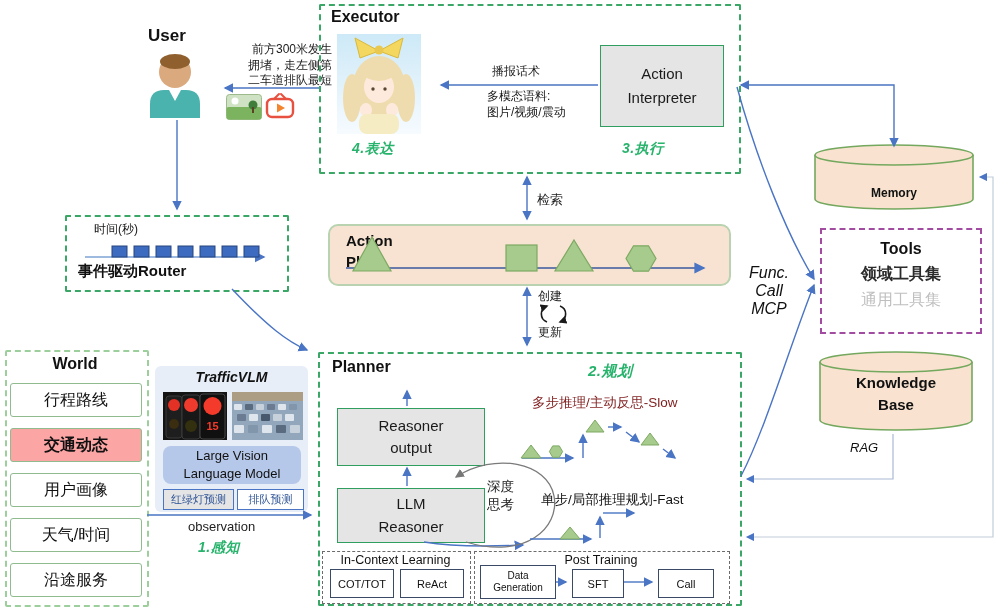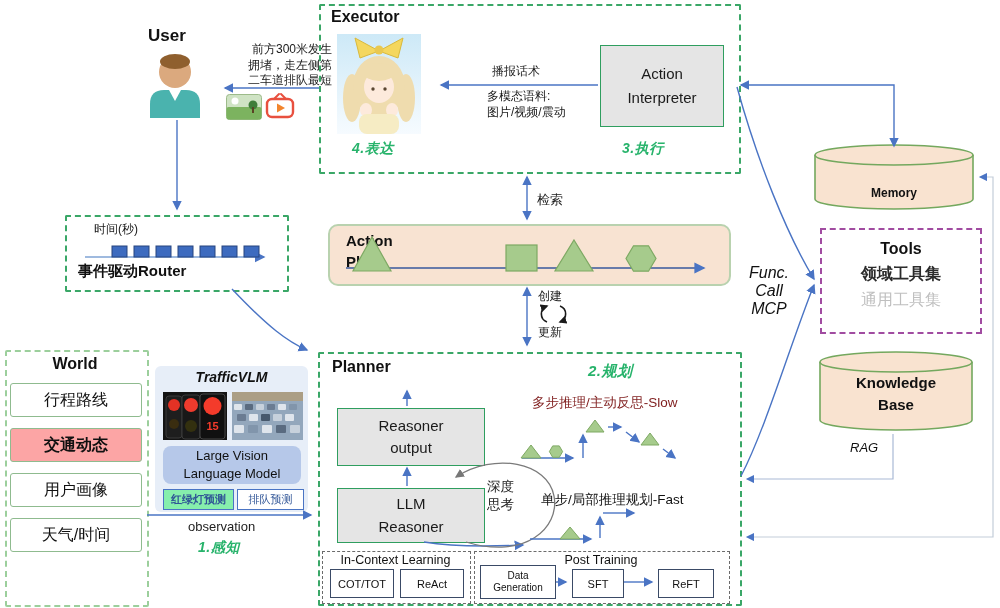--- a/index.html
+++ b/index.html
@@ -129,20 +129,21 @@
   <div class="abs dash-g" style="left:65px;top:215px;width:220px;height:73px;"></div>
   <div class="abs small" style="left:78px;top:222px;padding-left:16px;">时间(秒)</div>
   <div class="abs title" style="left:78px;top:262px;">事件驱动Router</div>
 
   <div class="abs dash-g-lt" style="left:5px;top:350px;width:140px;height:253px;background:#fff;"></div>
   <div class="abs title" style="left:5px;top:355px;width:140px;text-align:center;font-size:16px;">World</div>
   <div class="abs worlditem" style="left:10px;top:383px;width:130px;height:32px;">行程路线</div>
   <div class="abs worlditem hl" style="left:10px;top:428px;width:130px;height:32px;">交通动态</div>
   <div class="abs worlditem" style="left:10px;top:473px;width:130px;height:32px;">用户画像</div>
   <div class="abs worlditem" style="left:10px;top:518px;width:130px;height:32px;">天气/时间</div>
+  <div class="abs worlditem" style="left:10px;top:563px;width:130px;height:32px;">沿途服务</div>
 
   <div class="abs" style="left:155px;top:366px;width:153px;height:146px;background:#e7eef8;border-radius:6px;"></div>
   <div class="abs" style="left:155px;top:369px;width:153px;text-align:center;font-style:italic;font-weight:bold;font-size:14px;color:#111;">TrafficVLM</div>
   <div class="abs lv2" style="left:163px;top:392px;">
     <svg width="64" height="48" viewBox="0 0 64 48">
       <rect width="64" height="48" fill="#141414"></rect>
       <rect x="3" y="4" width="16" height="42" rx="3" fill="#1e1e1e" stroke="#3a3a3a"></rect>
       <circle cx="11" cy="13" r="6" fill="#e33225"></circle>
       <rect x="19" y="3" width="18" height="44" rx="3" fill="#181818" stroke="#3a3a3a"></rect>
       <circle cx="28" cy="13" r="7" fill="#ef3b2d"></circle>
@@ -170,21 +171,21 @@
         <rect x="53" y="22" width="9" height="7" rx="1" fill="#dfe5ec"></rect>
       <rect x="2" y="33" width="10" height="8" rx="1" fill="#dfe5ec"></rect>
         <rect x="16" y="33" width="10" height="8" rx="1" fill="#8195ab"></rect>
         <rect x="30" y="33" width="10" height="8" rx="1" fill="#dfe5ec"></rect>
         <rect x="44" y="33" width="10" height="8" rx="1" fill="#5a6b80"></rect>
         <rect x="58" y="33" width="10" height="8" rx="1" fill="#c7d1dc"></rect>
     </svg>
   </div>
   <div class="abs ml lv2" style="left:163px;top:446px;width:138px;height:38px;background:#b6c8e9;border-radius:8px;display:flex;align-items:center;justify-content:center;text-align:center;font-size:13px;line-height:1.35;color:#111;">Large Vision
 Language Model</div>
-  <div class="abs lv2" style="left:163px;top:489px;width:69px;height:19px;background:#86efac;border:1.5px solid #4a74c4;display:flex;align-items:center;justify-content:center;font-size:11px;color:#2f5496;font-weight:bold;">红绿灯预测</div>
+  <div class="abs lv2" style="left:163px;top:489px;width:69px;height:19px;background:#e5e5e5;border:1.5px solid #4a74c4;display:flex;align-items:center;justify-content:center;font-size:11px;color:#2f5496;">红绿灯预测</div>
   <div class="abs lv2" style="left:237px;top:489px;width:65px;height:19px;background:#fff;border:1.5px solid #4a74c4;display:flex;align-items:center;justify-content:center;font-size:11px;color:#2f5496;">排队预测</div>
   <div class="abs" style="left:188px;top:519px;font-size:13px;color:#222;">observation</div>
   <div class="abs stage" style="left:198px;top:539px;">1.感知</div>
 
   <div class="abs dash-g" style="left:318px;top:352px;width:420px;height:250px;"></div>
   <div class="abs title" style="left:332px;top:358px;font-size:16px;">Planner</div>
   <div class="abs stage" style="left:588px;top:362px;font-size:15px;">2.规划</div>
   <div class="abs box-g ml" style="left:337px;top:408px;width:146px;height:56px;font-size:15px;line-height:1.5;">Reasoner
 output</div>
   <div class="abs box-g ml" style="left:337px;top:488px;width:146px;height:53px;font-size:15px;line-height:1.5;">LLM
@@ -197,21 +198,21 @@
   <div class="abs dash-k" style="left:322px;top:551px;width:147px;height:51px;"></div>
   <div class="abs" style="left:322px;top:553px;width:147px;text-align:center;font-size:12.5px;color:#111;">In-Context Learning</div>
   <div class="abs box-n" style="left:330px;top:569px;width:62px;height:27px;font-size:11px;">COT/TOT</div>
   <div class="abs box-n" style="left:400px;top:569px;width:62px;height:27px;font-size:11px;">ReAct</div>
 
   <div class="abs dash-k" style="left:474px;top:551px;width:254px;height:51px;"></div>
   <div class="abs" style="left:474px;top:553px;width:254px;text-align:center;font-size:12.5px;color:#111;">Post Training</div>
   <div class="abs box-n ml" style="left:480px;top:565px;width:74px;height:32px;font-size:10px;line-height:1.25;">Data
 Generation</div>
   <div class="abs box-n" style="left:572px;top:569px;width:50px;height:27px;font-size:11px;">SFT</div>
-  <div class="abs box-n" style="left:658px;top:569px;width:54px;height:27px;font-size:11px;">ReFT</div>
+  <div class="abs box-n" style="left:658px;top:569px;width:54px;height:27px;font-size:11px;">Call</div>
 
   <svg id="wires" width="1000" height="608" viewBox="0 0 1000 608">
     <defs>
       <marker id="ab" orient="auto" markerWidth="8" markerHeight="8" refX="6" refY="3.5">
         <path d="M0,0 L7,3.5 L0,7 Z" fill="#4a74c4"></path>
         </marker>
       <marker id="abr" orient="auto-start-reverse" markerWidth="8" markerHeight="8" refX="6" refY="3.5">
         <path d="M0,0 L7,3.5 L0,7 Z" fill="#4a74c4"></path>
         </marker>
       <marker id="ag" orient="auto" markerWidth="8" markerHeight="8" refX="6" refY="3.5">

